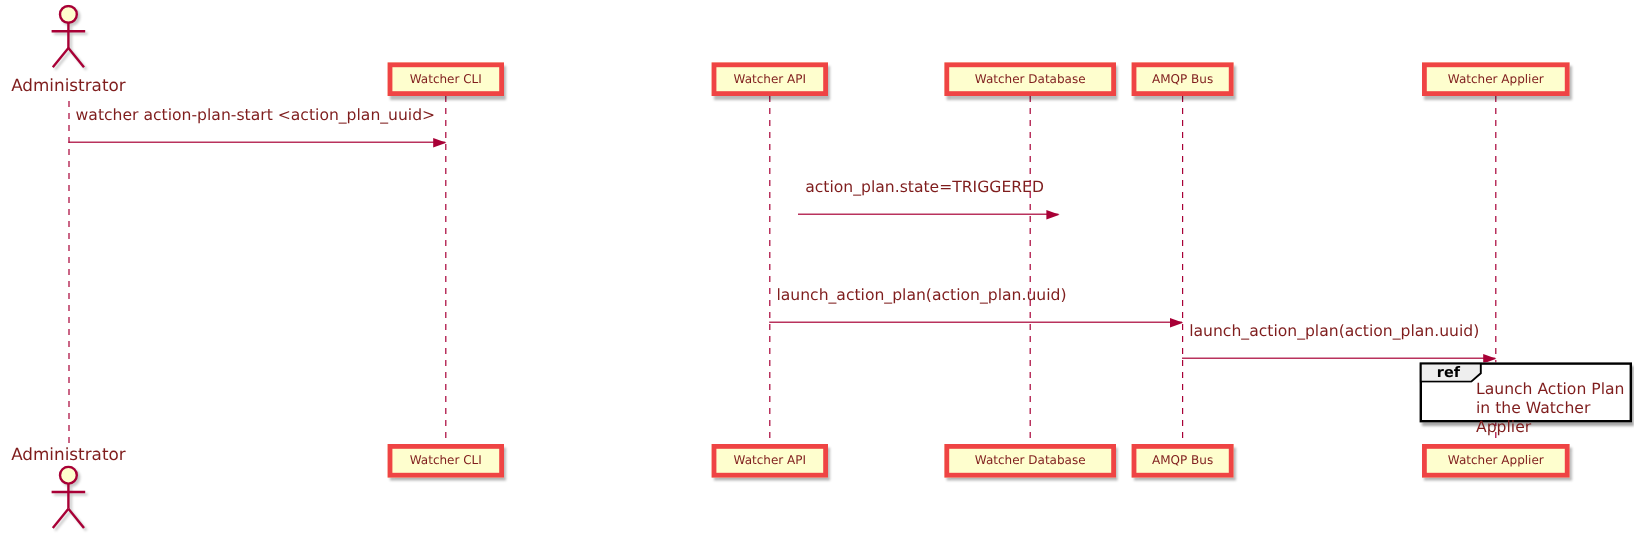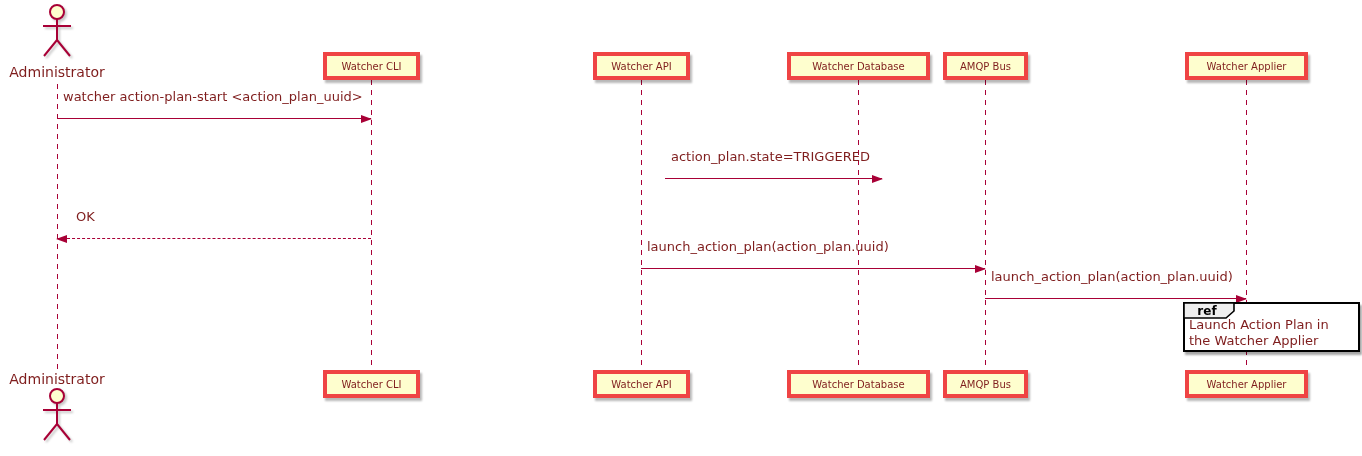--- a/index.html
+++ b/index.html
@@ -75,39 +75,34 @@
   </div>
 
 
   <div class="message" style="left:641px;top:161px;width:217px;margin-left:24px;">
     <span class="msg-label">action_plan.state=TRIGGERED</span>
     <span class="msg-line"></span>
     <span class="arrowhead right"></span>
   </div>
 
 
-  <div class="message return" style="left:57px;top:221px;width:314px;">
-    <span class="msg-label">OK</span>
-    <span class="msg-line"></span>
-    <span class="arrowhead left"></span>
-  </div>
 
   <div class="message" style="left:641px;top:251px;width:344px;">
     <span class="msg-label">launch_action_plan(action_plan.uuid)</span>
     <span class="msg-line"></span>
     <span class="arrowhead right"></span>
   </div>
 
   <div class="message" style="left:985px;top:281px;width:261px;">
     <span class="msg-label">launch_action_plan(action_plan.uuid)</span>
     <span class="msg-line"></span>
     <span class="arrowhead right"></span>
   </div>
 
-  <div class="ref-box" style="left:1183px;top:302px;width:177px;height:50px;">
+  <div class="ref-box" style="left:1183px;top:302px;width:177px;height:50px;padding-left:41px;">
     <svg class="ref-tab" width="58" height="17" viewBox="0 0 58 17">
       <path d="M1,1 H51 V9 L43,16 H1 Z" fill="#EEEEEE" stroke="#000000" stroke-width="1.6"></path>
       <text x="24" y="12.5" text-anchor="middle" font-size="12" font-weight="bold">ref</text>
     </svg>
     <div class="ref-body">Launch Action Plan in the Watcher Applier</div>
   </div>
 
   <div class="participant" style="left:323px;top:370px;width:97px;">Watcher CLI</div>
   <div class="participant" style="left:593px;top:370px;width:97px;">Watcher API</div>
   <div class="participant" style="left:787px;top:370px;width:143px;">Watcher Database</div>

